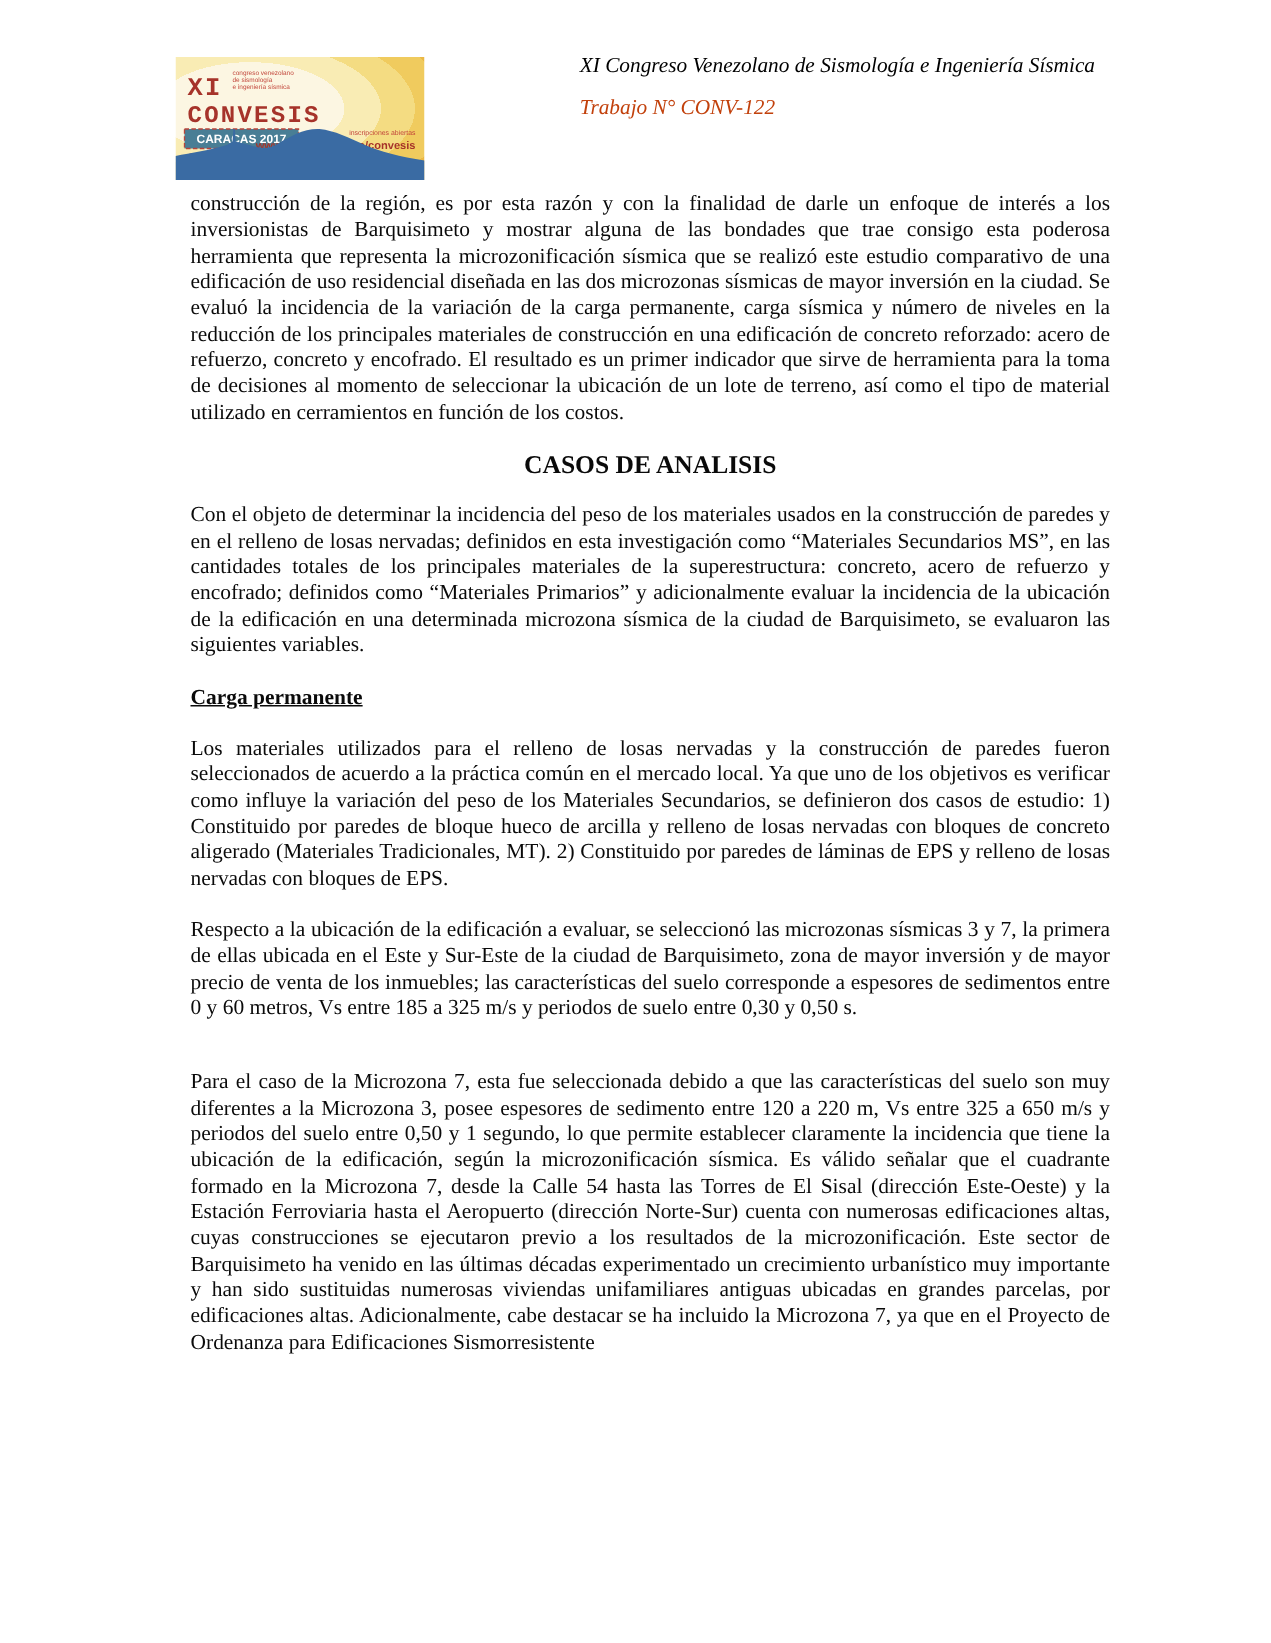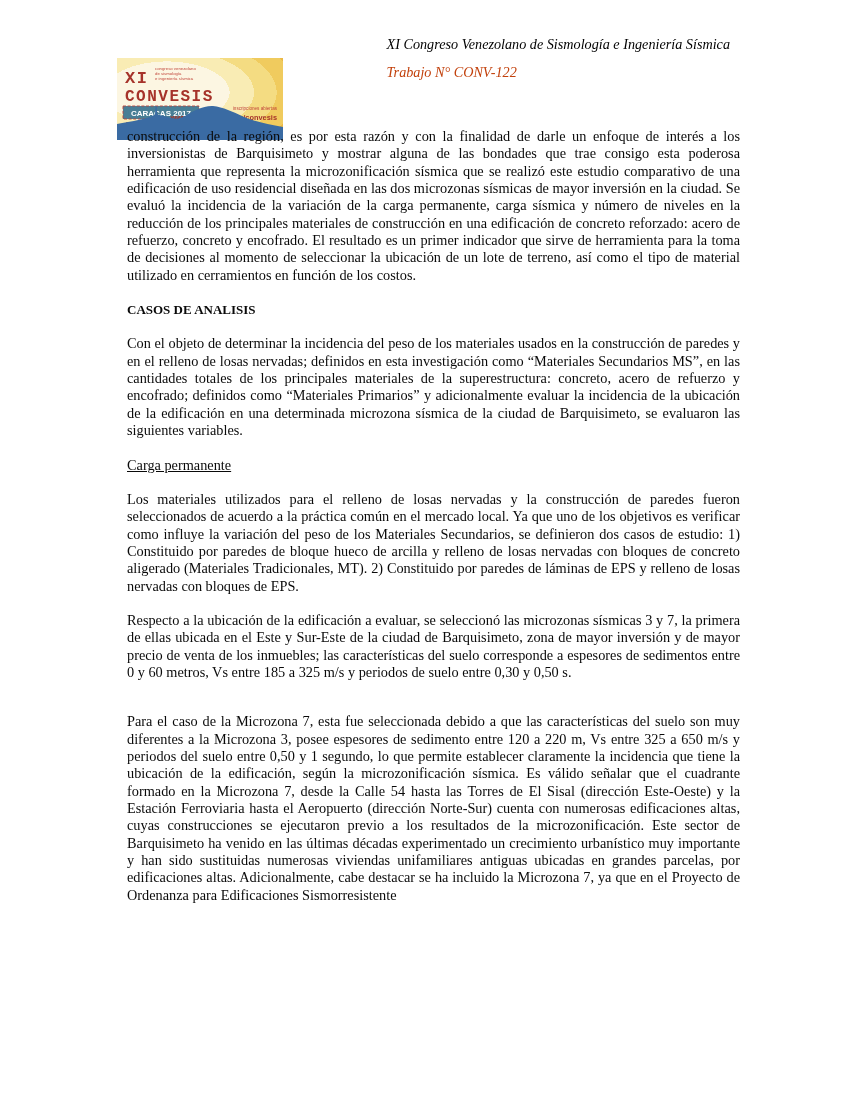--- a/index.html
+++ b/index.html
@@ -1,39 +1,39 @@
 <!DOCTYPE html>
 <html><head>
 <meta charset="utf-8">
 <style>
   html,body{margin:0;padding:0;}
   body{
     width:847px;height:1095px;background:#ffffff;position:relative;
     font-family:"Liberation Serif","DejaVu Serif",serif;color:#0a0a0a;
     overflow:hidden;
   }
-  .logo{position:absolute;left:117px;top:38px;width:176px;height:82px;margin-top:20px;}
+  .logo{position:absolute;left:117px;top:38px;width:176px;height:82px;}
   .logo svg{display:block;}
   .header-text{
     position:absolute;top:37px;right:117px;text-align:left;
     font-style:italic;font-size:14.2px;line-height:15.6px;color:#000;
   }
   .trabajo{margin-top:12px;color:#c2410c;font-size:14.2px;}
   .content{
     position:absolute;left:127px;top:128px;width:613px;
     font-size:14.3px;line-height:17.35px;text-align:justify;
   }
   .content p{margin:0 0 17px 0;}
   .content p.gap-large{margin-bottom:32px;}
   .h-bold{
-    font-size:13px;font-weight:bold;margin:0 0 17px 0;
-    font-family:"Liberation Serif","DejaVu Serif",serif;text-align:left;
+    font-size:17px;font-weight:bold;margin:0 0 17px 0;
+    font-family:"Liberation Serif","DejaVu Serif",serif;text-align:center;
   }
   .h-underline{
-    font-size:14.3px;font-weight:normal;margin:4px 0 17px 0;
+    font-size:14.3px;font-weight:bold;margin:4px 0 17px 0;
     text-decoration:underline;font-family:"Liberation Serif","DejaVu Serif",serif;
     text-align:left;
   }
   .logo-sans{font-family:"Liberation Sans","DejaVu Sans",sans-serif;}
   .logo-mono{font-family:"Liberation Mono","DejaVu Sans Mono",monospace;font-weight:bold;}
 </style>
 </head>
 <body>
 
 <div>

